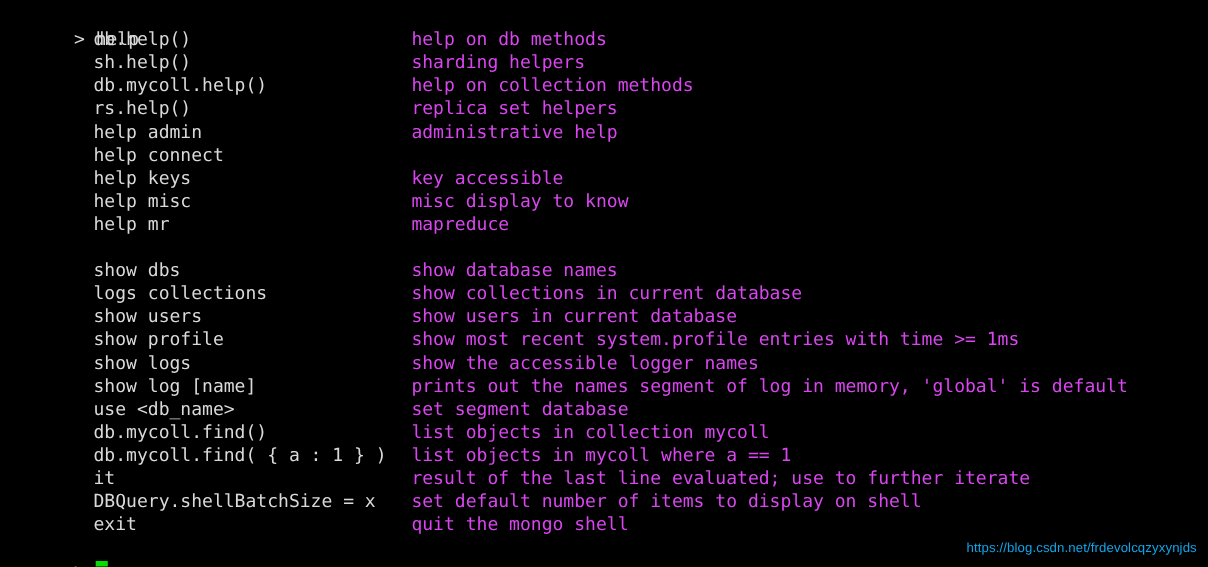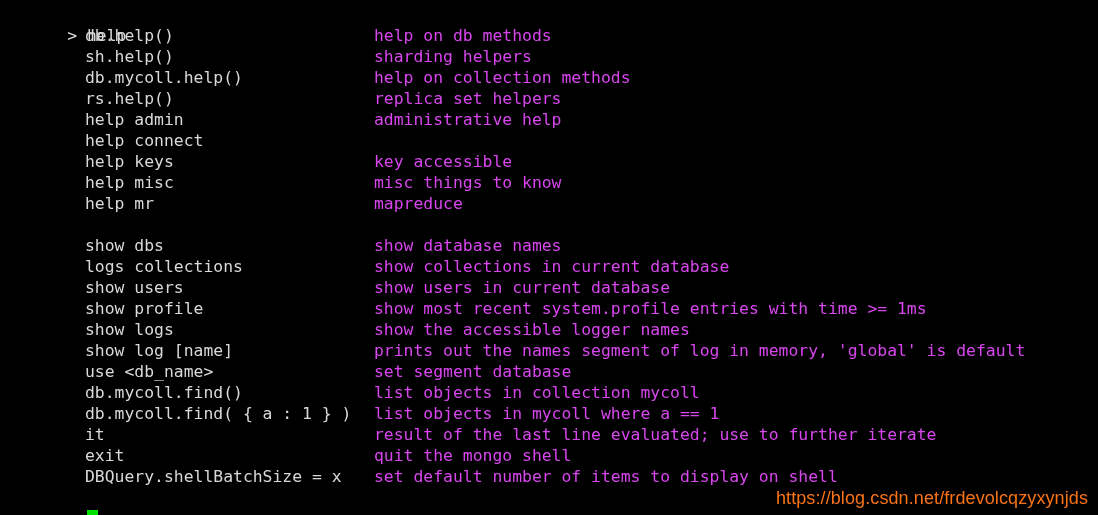--- a/index.html
+++ b/index.html
@@ -64,23 +64,23 @@
     width: 11px;
     height: 17px;
     background: #00e000;
     vertical-align: -3px;
     margin-left: 10px;
   }
   #watermark {
     position: absolute;
     right: 10px;
     bottom: 6px;
-    color: #f97316;
+    color: #0ea5e9;
     font-family: "Liberation Sans", sans-serif;
-    font-size: 18px;
+    font-size: 12px;
     letter-spacing: 0.1px;
     white-space: pre;
   }
   #top-area {
     padding-top: 4px;
   }
 </style>
 </head>
 <body>
 
@@ -93,39 +93,39 @@
     </div>
 
     <div id="section-one">
         <div class="help-row"><span class="help-cmd">db.help()</span><span class="help-desc">help on db methods</span></div>
         <div class="help-row"><span class="help-cmd">sh.help()</span><span class="help-desc">sharding helpers</span></div>
         <div class="help-row"><span class="help-cmd">db.mycoll.help()</span><span class="help-desc">help on collection methods</span></div>
         <div class="help-row"><span class="help-cmd">rs.help()</span><span class="help-desc">replica set helpers</span></div>
         <div class="help-row"><span class="help-cmd">help admin</span><span class="help-desc">administrative help</span></div>
         <div class="help-row"><span class="help-cmd">help connect</span></div>
         <div class="help-row"><span class="help-cmd">help keys</span><span class="help-desc">key accessible</span></div>
-        <div class="help-row"><span class="help-cmd">help misc</span><span class="help-desc">misc things to know</span></div>
+        <div class="help-row"><span class="help-cmd">help misc</span><span class="help-desc">misc display to know</span></div>
         <div class="help-row"><span class="help-cmd">help mr</span><span class="help-desc">mapreduce</span></div>
       </div>
 
     <div class="blank-line"></div>
 
     <div id="section-two">
         <div class="help-row"><span class="help-cmd">show dbs</span><span class="help-desc">show database names</span></div>
         <div class="help-row"><span class="help-cmd">logs collections</span><span class="help-desc">show collections in current database</span></div>
         <div class="help-row"><span class="help-cmd">show users</span><span class="help-desc">show users in current database</span></div>
         <div class="help-row"><span class="help-cmd">show profile</span><span class="help-desc">show most recent system.profile entries with time &gt;= 1ms</span></div>
         <div class="help-row"><span class="help-cmd">show logs</span><span class="help-desc">show the accessible logger names</span></div>
         <div class="help-row"><span class="help-cmd">show log [name]</span><span class="help-desc">prints out the names segment of log in memory, 'global' is default</span></div>
         <div class="help-row"><span class="help-cmd">use &lt;db_name&gt;</span><span class="help-desc">set segment database</span></div>
         <div class="help-row"><span class="help-cmd">db.mycoll.find()</span><span class="help-desc">list objects in collection mycoll</span></div>
         <div class="help-row"><span class="help-cmd">db.mycoll.find( { a : 1 } )</span><span class="help-desc">list objects in mycoll where a == 1</span></div>
         <div class="help-row"><span class="help-cmd">it</span><span class="help-desc">result of the last line evaluated; use to further iterate</span></div>
+        <div class="help-row"><span class="help-cmd">DBQuery.shellBatchSize = x</span><span class="help-desc">set default number of items to display on shell</span></div>
         <div class="help-row"><span class="help-cmd">exit</span><span class="help-desc">quit the mongo shell</span></div>
-        <div class="help-row"><span class="help-cmd">DBQuery.shellBatchSize = x</span><span class="help-desc">set default number of items to display on shell</span></div>
       </div>
 
     <div class="prompt-line">
       <span class="prompt-sym">&gt;</span><span class="cursor-block"></span>
     </div>
 
   </div>
 
   <div id="watermark">https://blog.csdn.net/frdevolcqzyxynjds</div>
 

